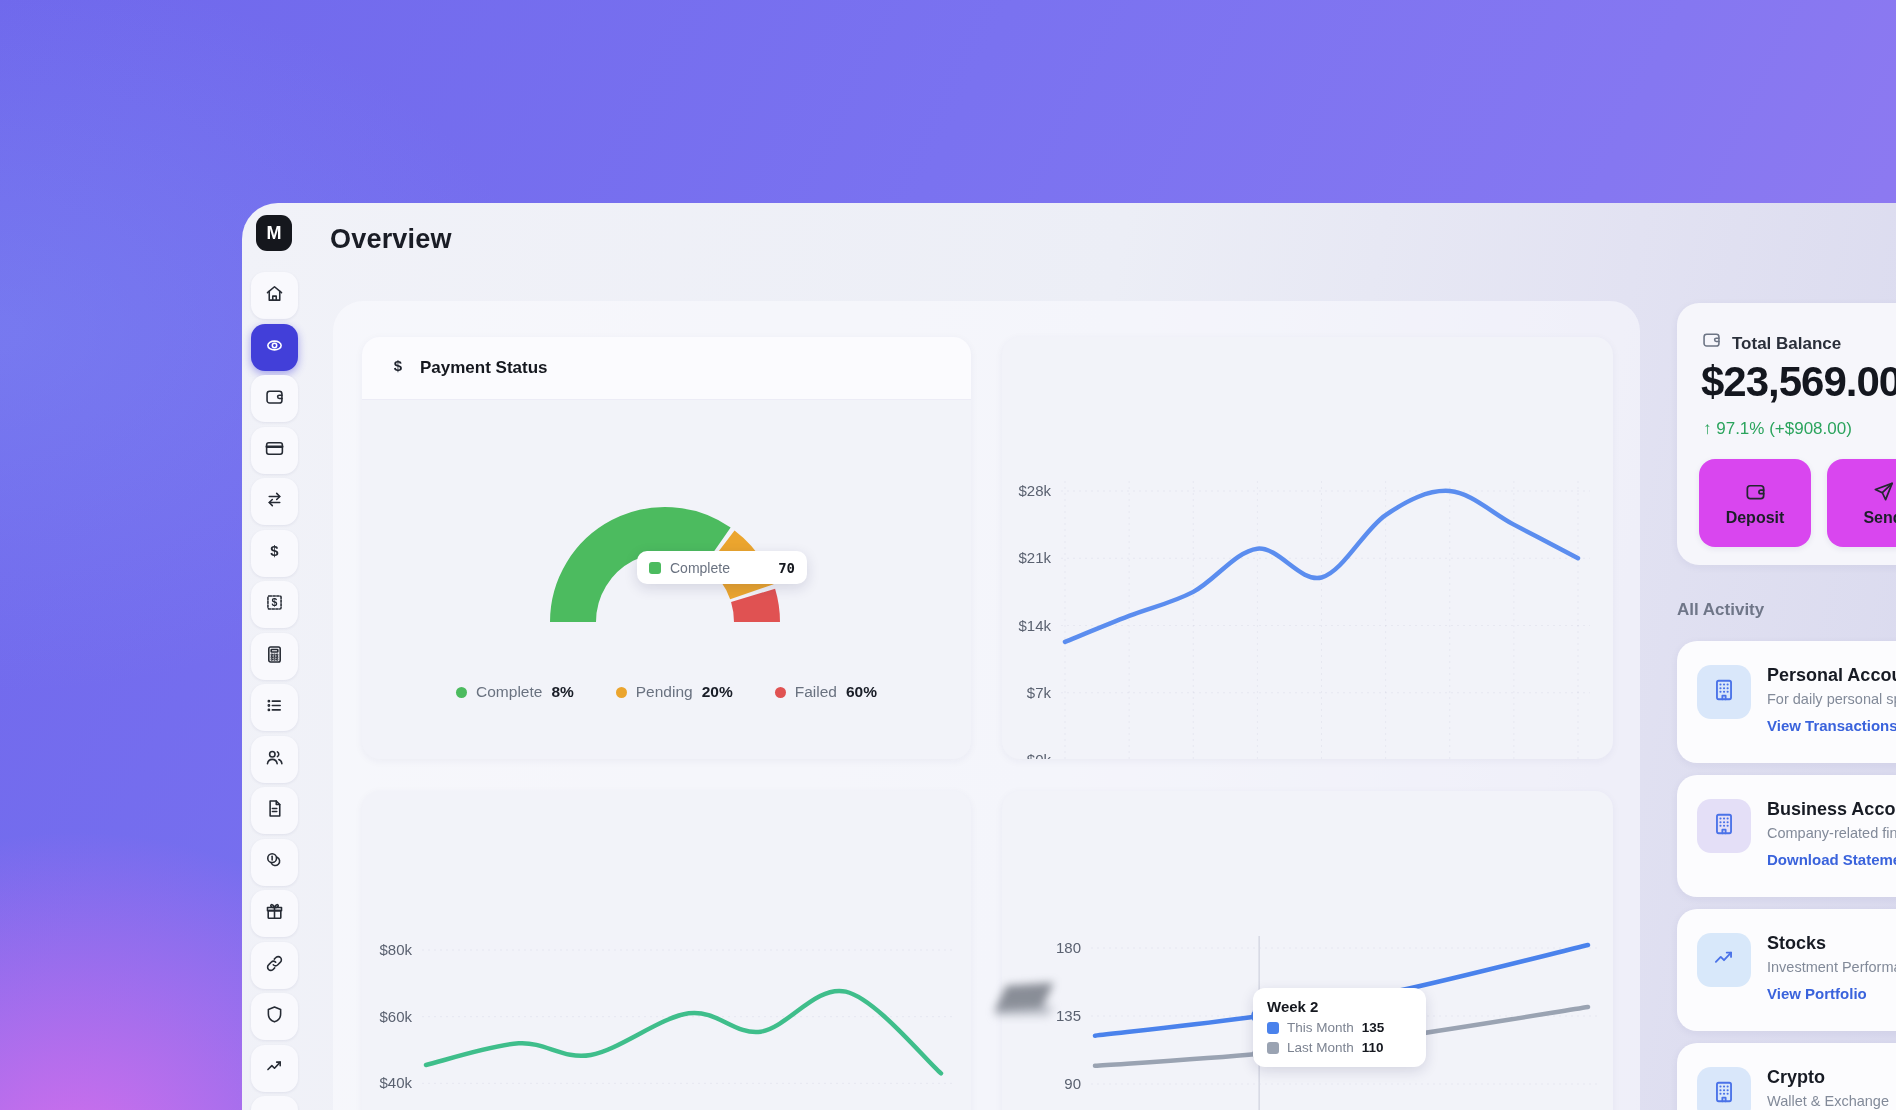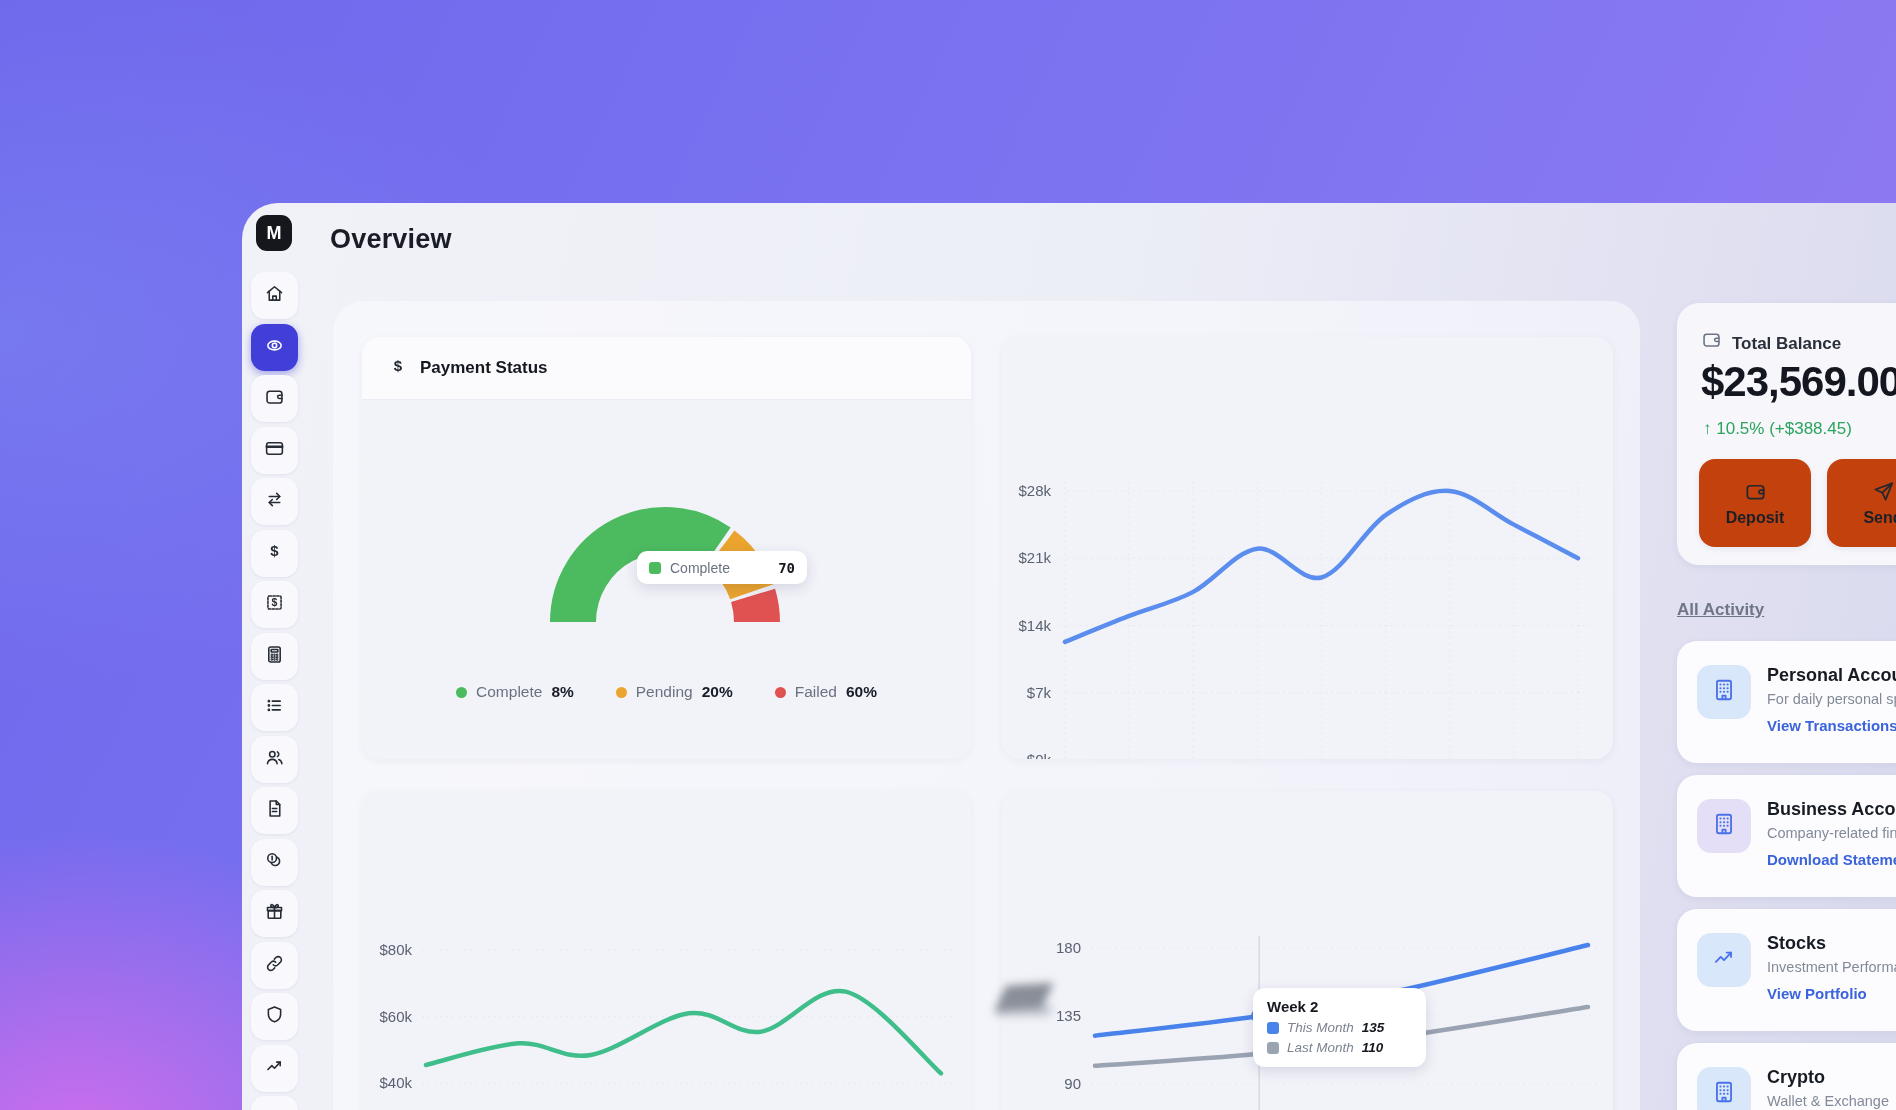--- a/index.html
+++ b/index.html
@@ -46,36 +46,36 @@
   .tip-label{font-size:14px;color:#6a7280;}
   .tip-val{margin-left:auto;font-family:"DejaVu Sans Mono",monospace;font-weight:700;font-size:14px;color:#15181f;}
   .legend{position:absolute;left:0;right:0;top:346px;display:flex;justify-content:center;gap:42px;}
   .leg-item{display:flex;align-items:center;gap:9px;}
   .dot{width:11px;height:11px;border-radius:50%;}
   .leg-label{font-size:15.5px;color:#6a7280;}
   .leg-val{font-size:15.5px;font-weight:700;color:#191d27;}
   
   .cust-tip{left:251px;top:197px;width:145px;padding:10px 14px 12px;flex-direction:column;align-items:flex-start;gap:5px;border-radius:12px;}
   .cust-tip .t{font-size:15px;font-weight:700;color:#15181f;}
-  .tip-row{display:flex;align-items:center;gap:8px;width:100%;font-style:italic;}
+  .tip-row{display:flex;align-items:center;gap:8px;width:100%;}
   .tip-row .lab{font-size:13.5px;color:#7c8391;}
   .tip-row .val{font-size:13.5px;font-weight:700;color:#15181f;}
   
   .balance-card{position:absolute;left:1677px;top:303px;width:300px;height:262px;border-radius:22px;background:#f6f6fb;box-shadow:0 2px 8px rgba(40,40,100,.06);}
   .bal-head{position:absolute;left:24px;top:26px;display:flex;align-items:flex-end;gap:10px;}
   .bal-head svg{width:21px;height:21px;stroke:#6c7484;fill:none;stroke-width:1.8;stroke-linecap:round;stroke-linejoin:round;}
   .bal-label{font-size:17px;font-weight:600;color:#2a2f3a;}
   .bal-amount{position:absolute;left:24px;top:55px;font-size:42px;font-weight:800;color:#14171f;letter-spacing:-1px;white-space:nowrap;}
   .bal-delta{position:absolute;left:26px;top:116px;font-size:17px;color:#2ba45d;white-space:nowrap;}
   .bal-actions{position:absolute;left:22px;top:156px;display:flex;gap:16px;}
-  .action-btn{width:112px;height:88px;border-radius:16px;background:#c2410c;box-shadow:0 2px 6px rgba(40,40,100,.08);
+  .action-btn{width:112px;height:88px;border-radius:16px;background:#d946ef;box-shadow:0 2px 6px rgba(40,40,100,.08);
     display:flex;flex-direction:column;align-items:center;justify-content:center;gap:2px;}
   .action-btn svg{width:23px;height:23px;stroke:#23272f;fill:none;stroke-width:1.8;stroke-linecap:round;stroke-linejoin:round;}
   .action-label{font-size:16px;font-weight:600;color:#1b1f28;}
-  .activity-head{position:absolute;left:1677px;top:600px;font-size:17px;font-weight:600;color:#6f7688;text-decoration:underline;}
+  .activity-head{position:absolute;left:1677px;top:600px;font-size:17px;font-weight:600;color:#6f7688;}
   .act-card{position:absolute;left:1677px;width:300px;height:122px;border-radius:20px;background:#fcfcfe;box-shadow:0 2px 8px rgba(40,40,100,.06);}
   .tile{position:absolute;left:20px;top:24px;width:54px;height:54px;border-radius:14px;display:flex;align-items:center;justify-content:center;}
   .tile svg{width:26px;height:26px;stroke:#4a72e8;fill:none;stroke-width:1.7;stroke-linecap:round;stroke-linejoin:round;}
   .act-title{position:absolute;left:90px;top:24px;font-size:18px;font-weight:700;color:#171b24;white-space:nowrap;}
   .act-sub{position:absolute;left:90px;top:50px;font-size:14.5px;color:#828a99;white-space:nowrap;}
   .act-link{position:absolute;left:90px;top:76px;font-size:15px;font-weight:600;color:#3a63dc;white-space:nowrap;}
   
   .smudge{position:absolute;filter:blur(4px);}
   .smudge .a{position:absolute;left:0;top:0;width:46px;height:26px;background:#494f5a;opacity:.62;transform:skewX(-28deg) rotate(-4deg);}
   .smudge .b{position:absolute;left:-4px;top:22px;width:54px;height:10px;background:#9aa0ab;opacity:.55;transform:skewX(-30deg);}
@@ -334,21 +334,21 @@
 
   <div class="balance-card">
     <div class="bal-head">
       <span><svg viewBox="0 0 24 24" width="21" height="21">
             <rect x="3.5" y="6" width="17" height="13.5" rx="3"></rect>
             <path d="M20.5 10.5h-3a1.9 1.9 0 0 0 0 3.8h3"></path>
           </svg></span>
       <span class="bal-label">Total Balance</span>
     </div>
     <div class="bal-amount">$23,569.00</div>
-    <div class="bal-delta" style="color: rgb(43, 164, 93);">↑ 10.5% (+$388.45)</div>
+    <div class="bal-delta" style="color: rgb(43, 164, 93);">↑ 97.1% (+$908.00)</div>
     <div class="bal-actions">
       <div class="action-btn">
         <span><svg viewBox="0 0 24 24" width="23" height="23">
               <rect x="3.5" y="6" width="17" height="13.5" rx="3"></rect>
               <path d="M20.5 10.5h-3a1.9 1.9 0 0 0 0 3.8h3"></path>
             </svg></span>
         <span class="action-label">Deposit</span>
       </div>
       <div class="action-btn">
         <span><svg viewBox="0 0 24 24" width="23" height="23">

